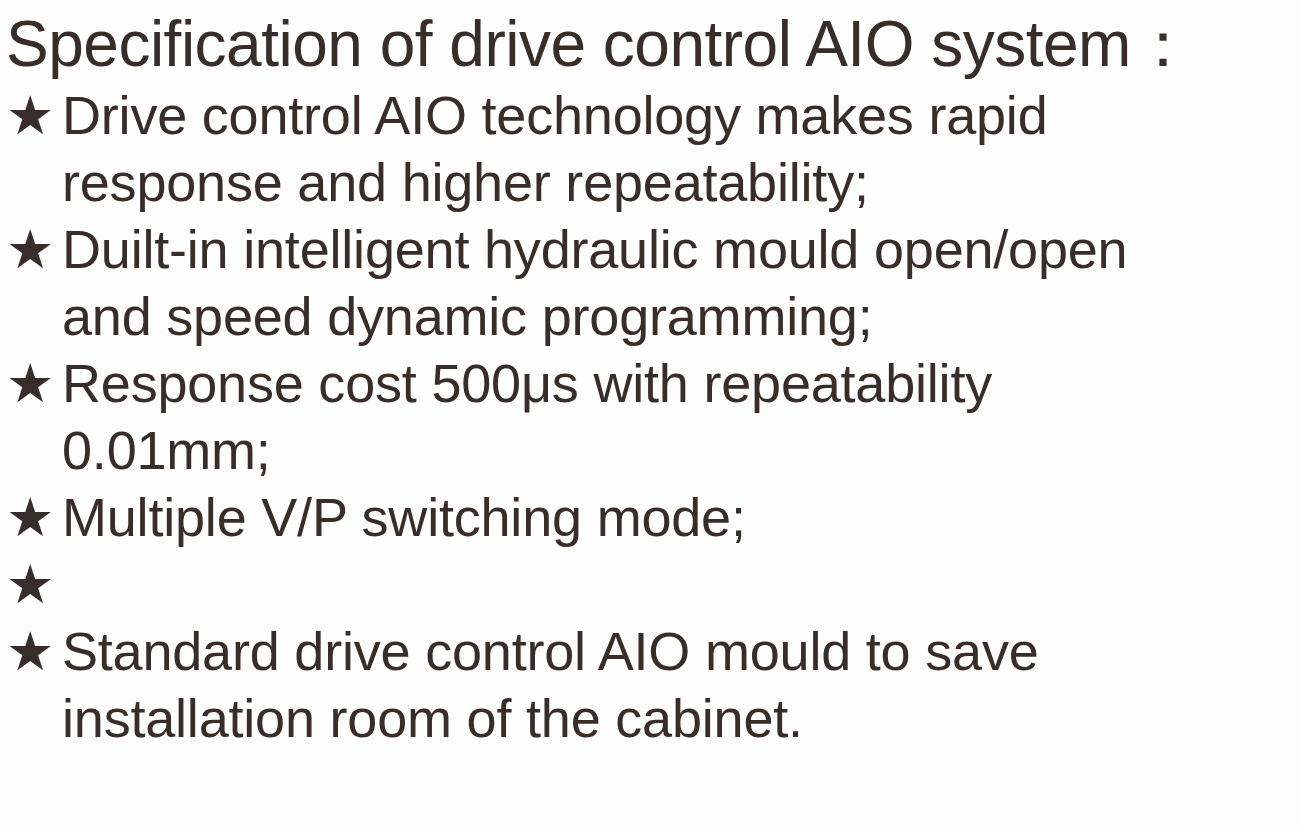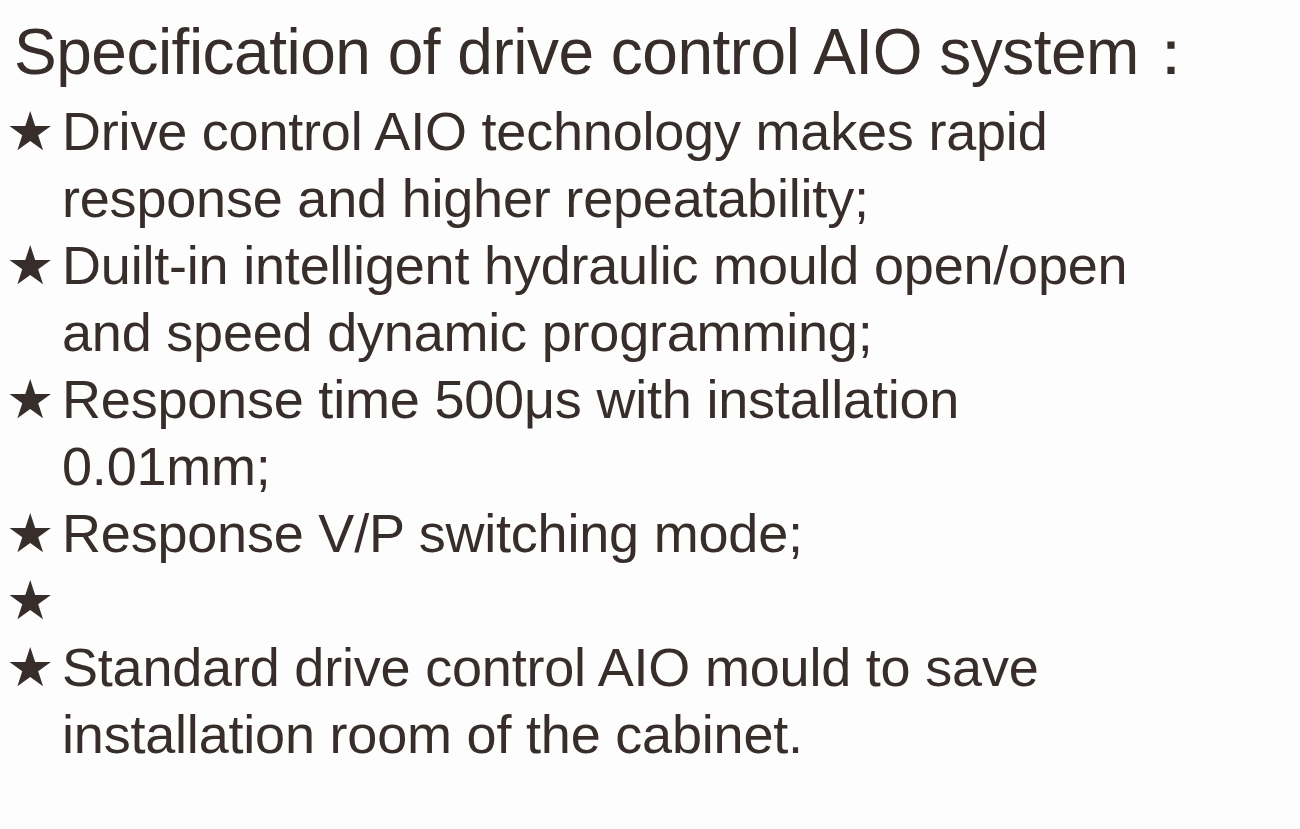--- a/index.html
+++ b/index.html
@@ -16,21 +16,21 @@
     font-family: "Liberation Sans", "DejaVu Sans", sans-serif;
     color: #372d2a;
     box-sizing: border-box;
     padding: 6px 0 0 6px;
   }
   .title {
     font-size: 64px;
     line-height: 76px;
     letter-spacing: -0.5px;
     white-space: nowrap;
-    margin: 8px;
+    margin: 0;
     font-weight: 400;
   }
   .bullet-list {
     margin: 0;
     padding: 0;
   }
   .bullet {
     display: flex;
     align-items: flex-start;
     font-size: 54px;
@@ -64,27 +64,27 @@
     </div>
 
     <div class="bullet">
       <span class="marker">★</span>
       <span class="text">Duilt-in intelligent hydraulic mould open/open
 and speed dynamic programming;</span>
     </div>
 
     <div class="bullet">
       <span class="marker">★</span>
-      <span class="text">Response time 500μs with installation
+      <span class="text">Response cost 500μs with repeatability
 0.01mm;</span>
     </div>
 
     <div class="bullet">
       <span class="marker">★</span>
-      <span class="text">Response V/P switching mode;</span>
+      <span class="text">Multiple V/P switching mode;</span>
     </div>
 
     <div class="bullet">
       <span class="marker">★</span>
     </div>
 
     <div class="bullet">
       <span class="marker">★</span>
       <span class="text">Standard drive control AIO mould to save
 installation room of the cabinet.</span>

